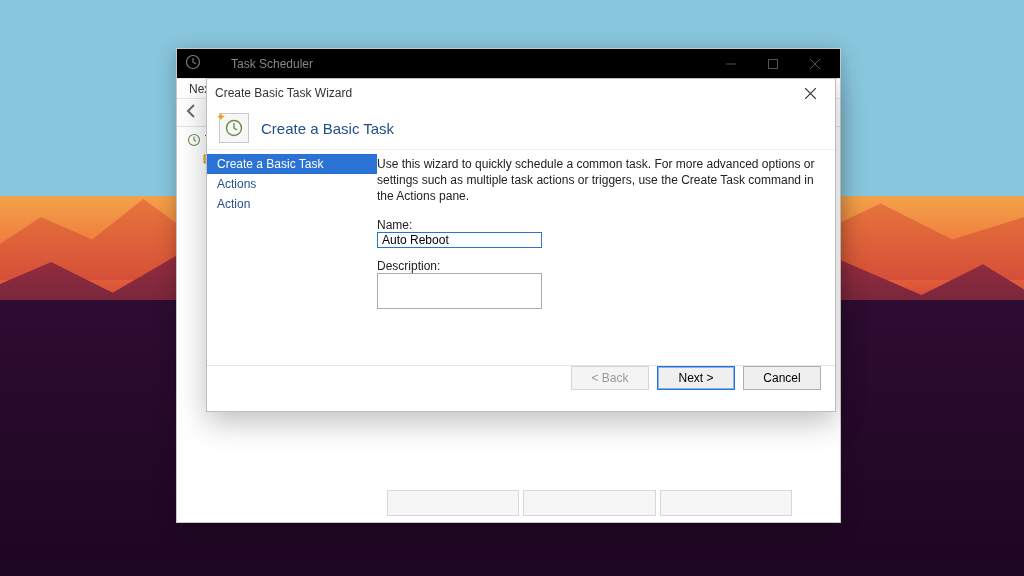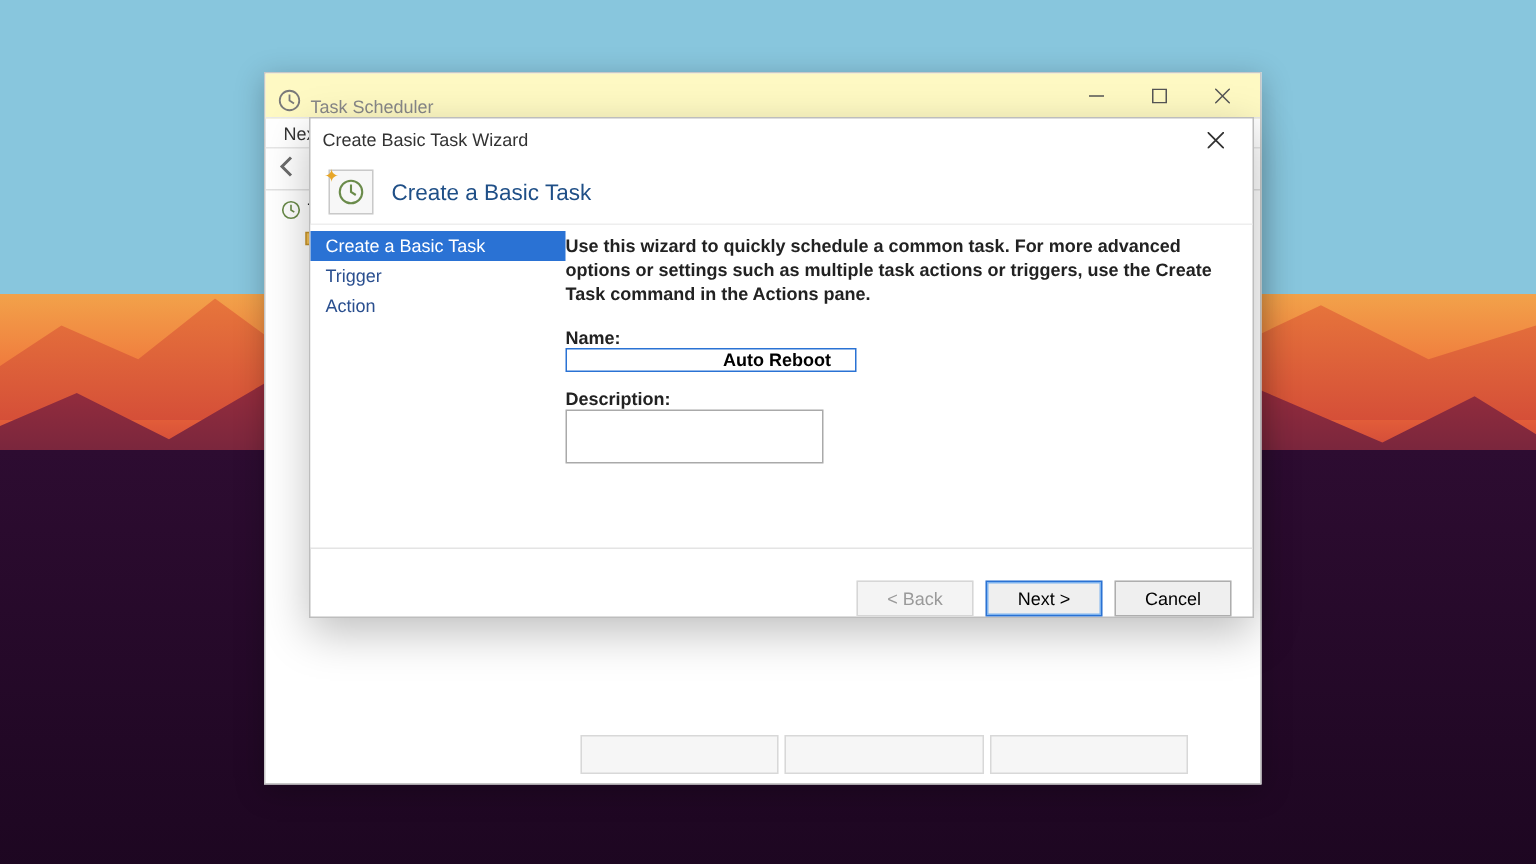--- a/index.html
+++ b/index.html
@@ -21,21 +21,21 @@
       clip-path:polygon(0 40%,5% 20%,11% 48%,18% 10%,25% 52%,33% 18%,41% 55%,50% 15%,58% 52%,66% 20%,74% 55%,82% 18%,90% 50%,96% 22%,100% 45%,100% 100%,0 100%);
     }
     .mtn3 { top:300px; height:300px; background:linear-gradient(#2d0c31,#1c0620); }
 
     
     .parent-window {
       position:absolute; left:176px; top:48px; width:665px; height:475px;
       background:#fff; border:1px solid #c8c8c8; box-shadow:0 4px 18px rgba(0,0,0,.25);
     }
     .parent-titlebar {
-      height:30px; display:flex; align-items:flex-end; padding:0 4px 0 8px; background:#fef9c3; border-bottom:1px solid #e8e8e8;
+      height:30px; display:flex; align-items:center; padding:0 4px 0 8px; background:#000000; border-bottom:1px solid #e8e8e8;gap:24px;
     }
     .parent-titlebar .icon { margin-right:6px; }
     .parent-titlebar .title { color:#888; font-size:12px; }
     .parent-titlebar .ctrls { margin-left:auto; display:flex; }
     .winctl { width:42px; height:29px; display:flex; align-items:center; justify-content:center; color:#666; }
     .winctl svg { display:block; }
     .parent-menu { height:20px; border-bottom:1px solid #e6e6e6; padding:0 6px; display:flex; align-items:center; font-size:12px; color:#333; }
     .parent-menu span { padding:0 6px; }
     .parent-toolbar { height:28px; border-bottom:1px solid #e1e1e1; display:flex; align-items:center; padding:0 6px; gap:2px; }
     .navpane {
@@ -58,27 +58,27 @@
     .wz-titlebar .title { color:#333; font-size:12px; }
     .wz-close { margin-left:auto; width:34px; height:26px; display:flex; align-items:center; justify-content:center; }
     .wz-header { height:42px; display:flex; align-items:center; padding:0 12px; gap:12px; }
     .wz-header .hicon { width:30px; height:30px; border:1px solid #c9c9c9; background:#f7f7f7; display:flex; align-items:center; justify-content:center; position:relative; }
     .wz-header .hicon .spark { position:absolute; left:-4px; top:-4px; color:#e7a628; font-size:12px; }
     .wz-header h1 { font-size:15px; font-weight:400; color:#1f4f87; }
     .wz-body { position:absolute; left:0; right:0; top:70px; bottom:46px; display:flex; border-top:1px solid #eee; }
     .wz-side { width:170px; background:#fff; padding-top:4px; }
     .wz-side .step { display:block; padding:3px 10px; font-size:12px; color:#2a4f8f; }
     .wz-side .step.active { background:#2a72d4; color:#fff; }
-    .wz-main { flex:1; padding:6px 14px 0 0; font-size:12px;font-weight:bold; }
+    .wz-main { flex:1; padding:6px 14px 0 0; font-size:12px; }
     .wz-main p { margin-bottom:10px; line-height:1.35; }
     .fld { display:flex; align-items:flex-start; margin-bottom:8px;flex-direction:column; }
     .fld label { width:78px; padding-top:3px; }
-    .fld input[type=text] { flex:1; height:21px; border:1px solid #2a72d4; outline:none; padding:0 16px; font:inherit;text-align:right; }
+    .fld input[type=text] { flex:1; height:21px; border:1px solid #2a72d4; outline:none; padding:0 4px; font:inherit; }
     .fld textarea { flex:1; height:132px; border:1px solid #aaa; resize:none; padding:3px 4px; font:inherit; }
-    .wz-buttons { position:absolute; left:0; right:0; bottom:0; height:46px; display:flex; align-items:flex-end; justify-content:flex-end; gap:8px; padding:0 14px; border-top:1px solid #e4e4e4; }
+    .wz-buttons { position:absolute; left:0; right:0; bottom:0; height:46px; display:flex; align-items:flex-start; justify-content:flex-end; gap:8px; padding:0 14px; border-top:1px solid #e4e4e4; }
     .btn { min-width:78px; height:24px; border:1px solid #aeaeae; background:#efefef; font:inherit; }
     .btn.disabled { color:#9a9a9a; background:#f4f4f4; border-color:#d6d6d6; }
     .btn.default { border-color:#2a72d4; box-shadow:inset 0 0 0 1px #7fb4ef; }
   </style>
 </head>
 <body>
 
 <div class="desktop">
   <div class="mtn mtn1"></div>
   <div class="mtn mtn2"></div>
@@ -169,21 +169,21 @@
       <svg width="20" height="20">
           <circle cx="10" cy="10" r="7.5" fill="none" stroke="#6a8b4a" stroke-width="1.4"></circle>
           <path d="M10 5v5l3.2 2" stroke="#6a8b4a" fill="none" stroke-width="1.4"></path>
         </svg>
     </div>
     <h1>Create a Basic Task</h1>
   </div>
   <div class="wz-body">
     <div class="wz-side">
       <span class="step active">Create a Basic Task</span>
-      <span class="step">Trigger</span>
+      <span class="step">Actions</span>
       <span class="step">Action</span>
     </div>
     <div class="wz-main">
       <p>Use this wizard to quickly schedule a common task.  For more advanced options or settings such as multiple task actions or triggers, use the Create Task command in the Actions pane.</p>
       <div class="fld">
         <label>Name:</label>
         <input type="text" value="Auto Reboot" style="">
       </div>
       <div class="fld">
         <label>Description:</label>

